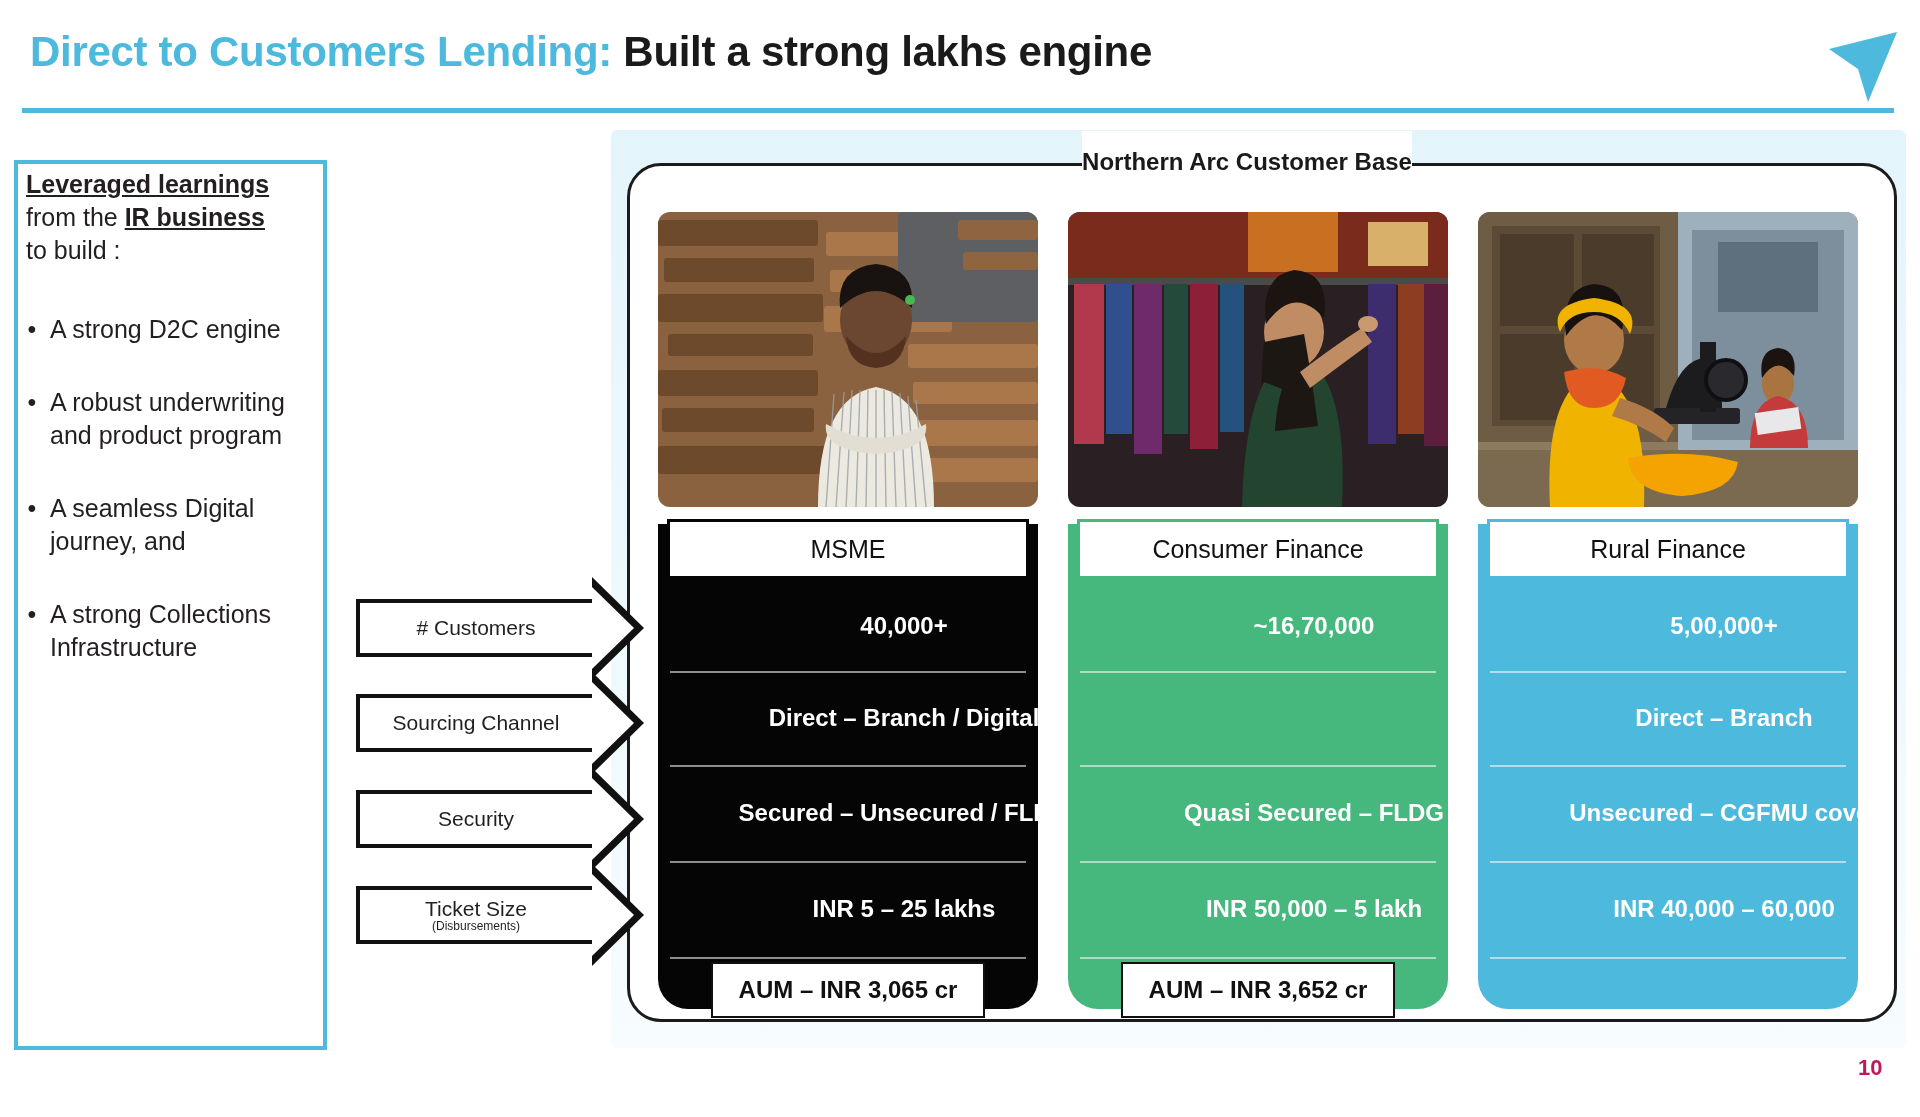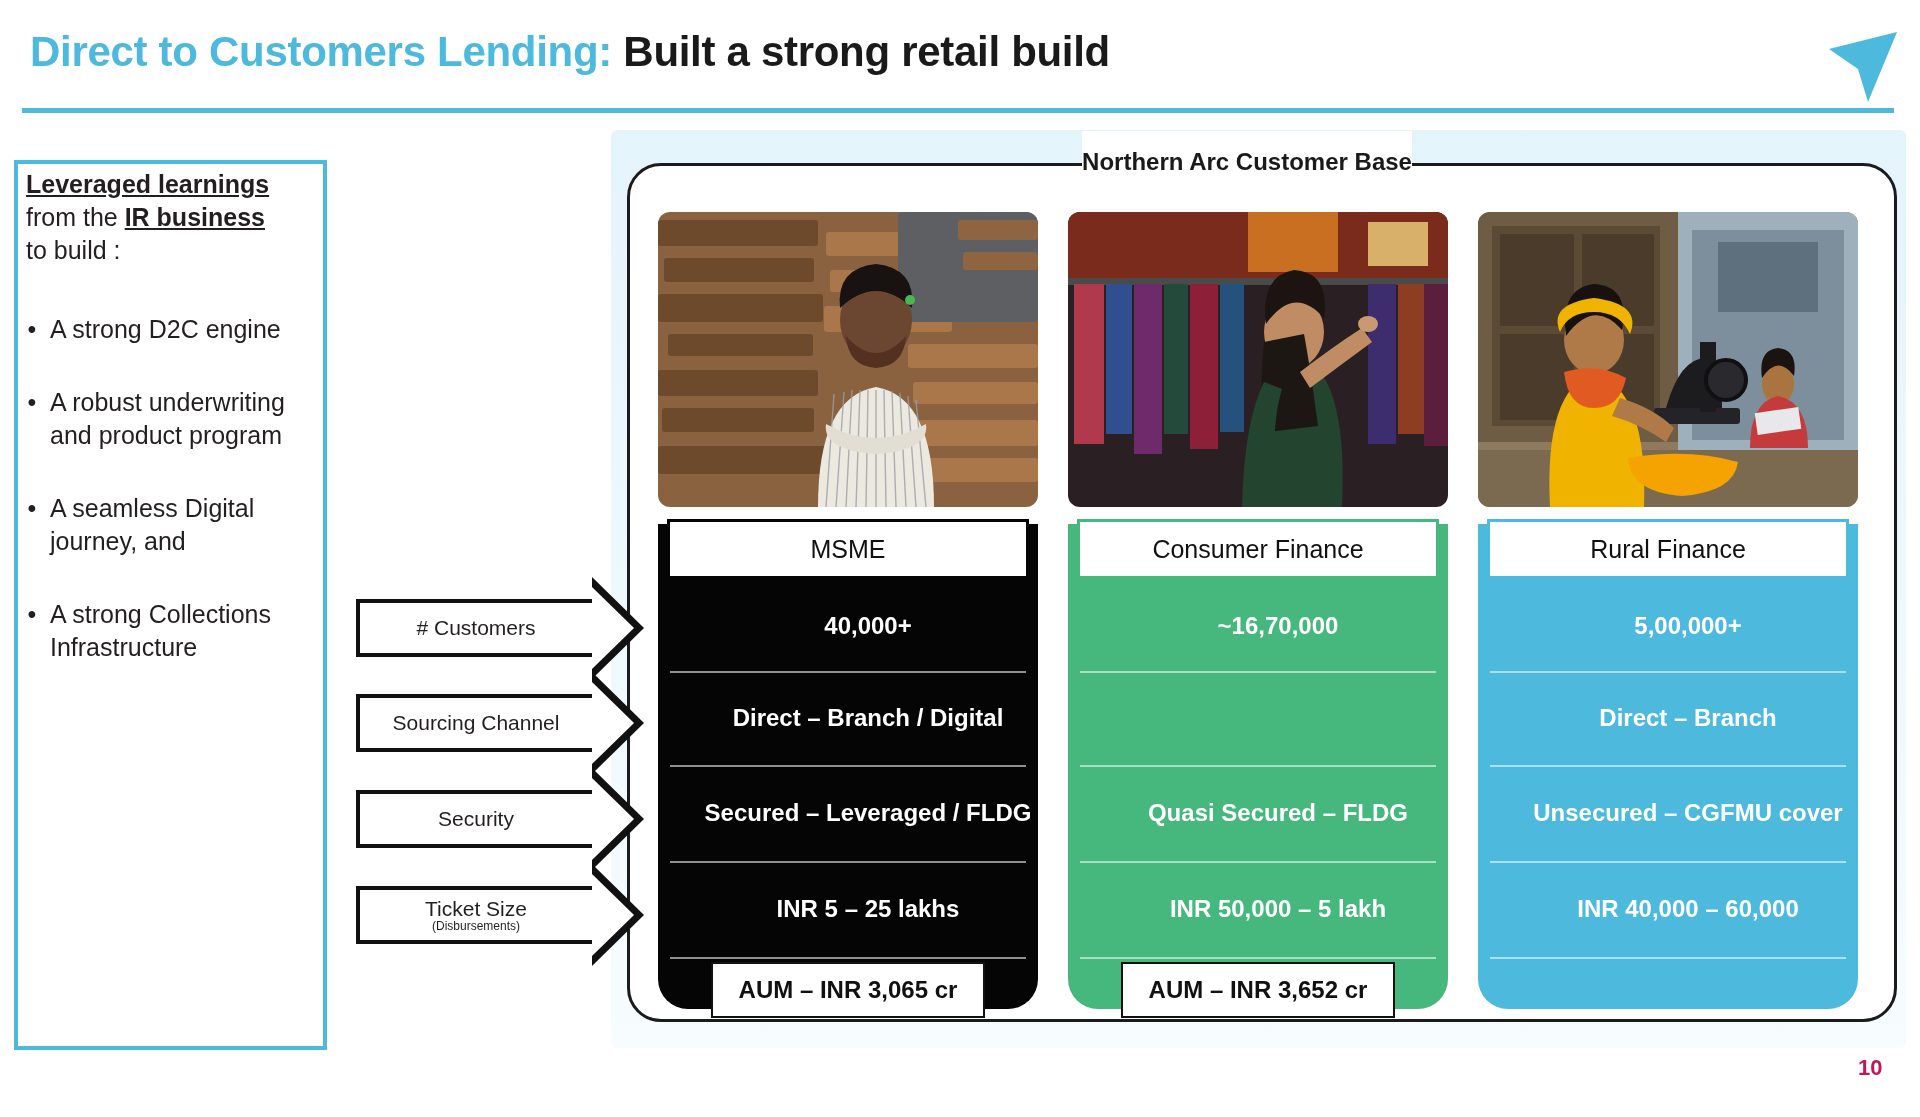--- a/index.html
+++ b/index.html
@@ -126,20 +126,21 @@
   .col-head.cf   { border: 3px solid #46b87e; }
   .col-head.rf   { border: 3px solid #4cb9dd; }
 
   .cell {
     position: absolute; width: 420px;
     display: flex; align-items: center; justify-content: center;
     text-align: left;
     font-size: 24px; font-weight: 700; color: #ffffff;
     line-height: 1.22; padding: 0 14px;
     z-index: 6;
+    margin-left: 36px;
   }
   .cell-div {
     position: absolute; width: 356px; height: 2px;
     background: rgba(255,255,255,0.55);
     z-index: 6;
   }
 
   .aum {
     position: absolute; top: 962px; width: 274px; height: 56px;
     background: #ffffff;
@@ -153,21 +154,21 @@
     position: absolute; left: 1858px; top: 1055px;
     font-size: 22px; font-weight: 700; color: #be185d;
   }
 </style>
 </head>
 <body>
 
 <div class="slide">
 
   <div class="title">
-    <span class="accent">Direct to Customers Lending:</span><span class="rest"> Built a strong retail build</span>
+    <span class="accent">Direct to Customers Lending:</span><span class="rest"> Built a strong lakhs engine</span>
   </div>
   <div class="title-rule"></div>
 
   <div class="logo-mark">
     <svg viewBox="0 0 80 82" width="80" height="82">
       <polygon points="6,27 74,10 45,80 35,47" fill="#4cb9dd"></polygon>
     </svg>
   </div>
 
   <div class="left-box"></div>
@@ -341,21 +342,21 @@
   <div class="cell-div" style="left:1490px; top:861px;"></div>
   <div class="cell-div" style="left:1490px; top:957px;"></div>
 
   <div class="cell" style="left:658px; top:582px; height:88px;">40,000+</div>
   <div class="cell" style="left:1068px; top:582px; height:88px;">~16,70,000</div>
   <div class="cell" style="left:1478px; top:582px; height:88px;">5,00,000+</div>
 
   <div class="cell" style="left:658px; top:672px; height:92px;">Direct – Branch / Digital</div>
   <div class="cell" style="left:1478px; top:672px; height:92px;">Direct – Branch</div>
 
-  <div class="cell" style="left:658px; top:766px; height:94px;">Secured – Leveraged / FLDG</div>
+  <div class="cell" style="left:658px; top:766px; height:94px;">Secured – Unsecured / FLDG</div>
   <div class="cell" style="left:1068px; top:766px; height:94px;">Quasi Secured – FLDG</div>
   <div class="cell" style="left:1478px; top:766px; height:94px;">Unsecured – CGFMU cover</div>
 
   <div class="cell" style="left:658px; top:862px; height:94px;">INR 5 – 25 lakhs</div>
   <div class="cell" style="left:1068px; top:862px; height:94px;">INR 50,000 – 5 lakh</div>
   <div class="cell" style="left:1478px; top:862px; height:94px;">INR 40,000 – 60,000</div>
 
   <div class="aum" style="left:711px;">AUM – INR 3,065 cr</div>
   <div class="aum" style="left:1121px;">AUM – INR 3,652 cr</div>
 

